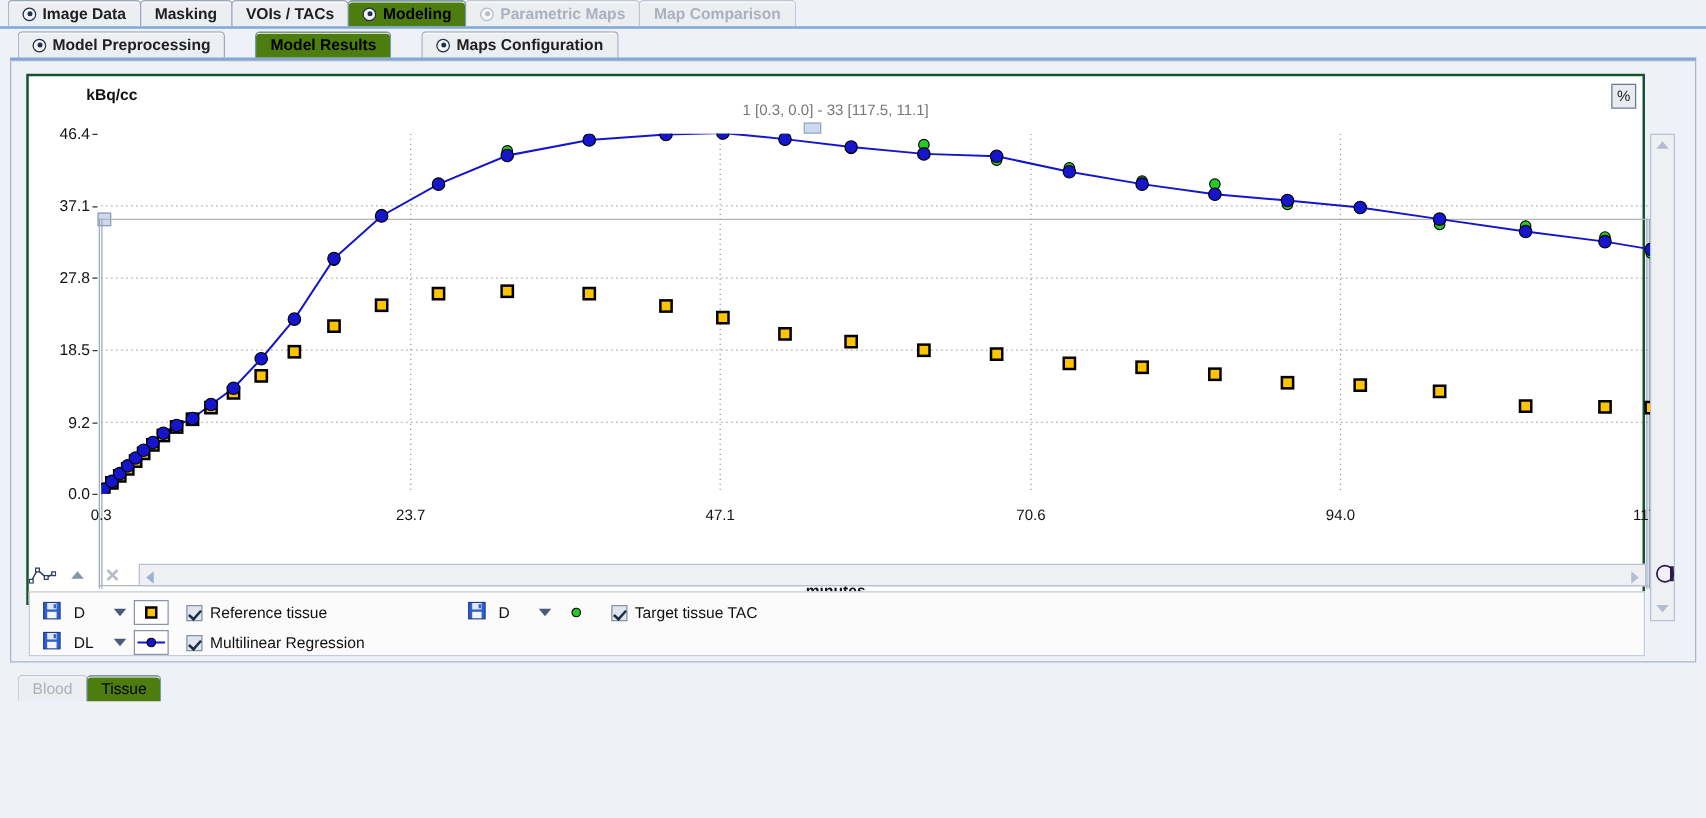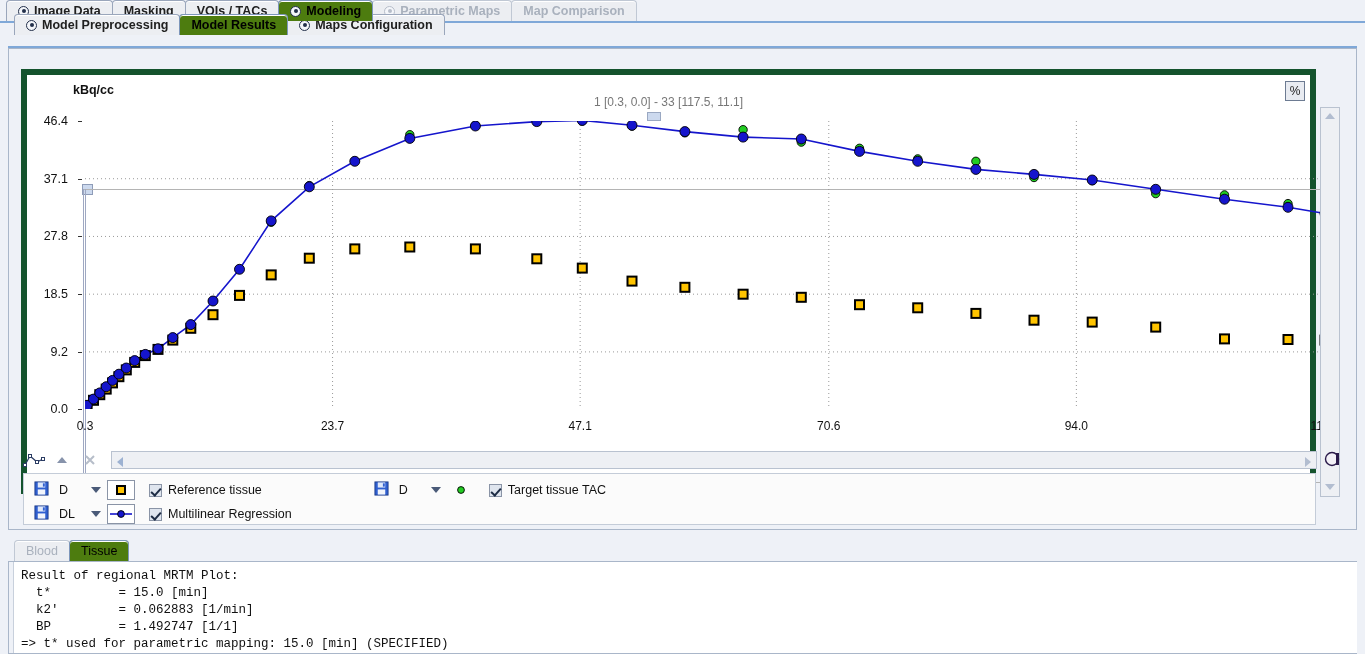--- a/index.html
+++ b/index.html
@@ -10,21 +10,21 @@
     background: #eef1f7;
     font-family: "Liberation Sans", sans-serif;
     font-size: 12px;
     color: #000;
   }
   #app { position: relative; width: 1365px; height: 654px; background: #eef1f7; }
 
   
   .tabstrip { position: absolute; left: 0; display: flex; height: 28px; font-weight: bold; }
   .tabstrip.level1 { top: 0; left: 6px; }
-  .tabstrip.level2 { top: 14px; left: 14px; }
+  .tabstrip.level2 { top: 25px; left: 14px; gap: 25px; }
   .tab {
     position: relative; height: 21px; display: flex; align-items: center;
     gap: 5px; padding: 0 11px;
     background: #eceef2;
     border: 1px solid #9aa6bb; border-bottom: none;
     border-radius: 4px 4px 0 0;
     color: #202020; font-size: 12.5px; white-space: nowrap;
     margin-right: -1px;
     box-shadow: inset 0 1px 0 #fff;
   }
@@ -44,22 +44,22 @@
   .tab.disabled .dot::after { background: #b6bdc9; }
   .tabline1 { position: absolute; left: 0; top: 21px; width: 1365px; height: 2px; background: #7fa8d8; }
   .tabline2 { position: absolute; left: 8px; top: 46px; width: 1349px; height: 2px; background: #7fa8d8; }
 
   
   #panel {
     position: absolute; left: 8px; top: 48px; width: 1349px; height: 482px;
     background: #eef1f7; border: 1px solid #a9b6c9;
   }
   #plotframe {
-    position: absolute; left: 12px; top: 20px; width: 1295px; height: 425px;
-    background: #fff; border: 6px solid #14532d;
+    position: absolute; left: 12px; top: 10px; width: 1295px; height: 425px;
+    background: #fff; border: 2px solid #14532d;
   }
 
   
   #chart { position: absolute; inset: 0; }
   .axis-title {
     position: absolute; font-weight: bold; font-size: 12.5px; color: #111;
   }
   #ylabel { left: 46px; top: 8px; }
   #xlabel { left: 0; right: 0; bottom: 2px; text-align: center; }
   .ytick {
@@ -488,22 +488,14 @@
 
   <div id="subtabs">
       <div class="tab disabled">
         <span>Blood</span>
       </div>
       <div class="tab active">
         <span>Tissue</span>
       </div>
     </div>
 
-  <div id="results">
-    <div class="vband"></div>
-    <pre>Result of regional MRTM Plot:
-  t*         = 15.0 [min]
-  k2'        = 0.062883 [1/min]
-  BP         = 1.492747 [1/1]
-=&gt; t* used for parametric mapping: 15.0 [min] (SPECIFIED)</pre>
-  </div>
 
 </div>
 
 </body></html>

